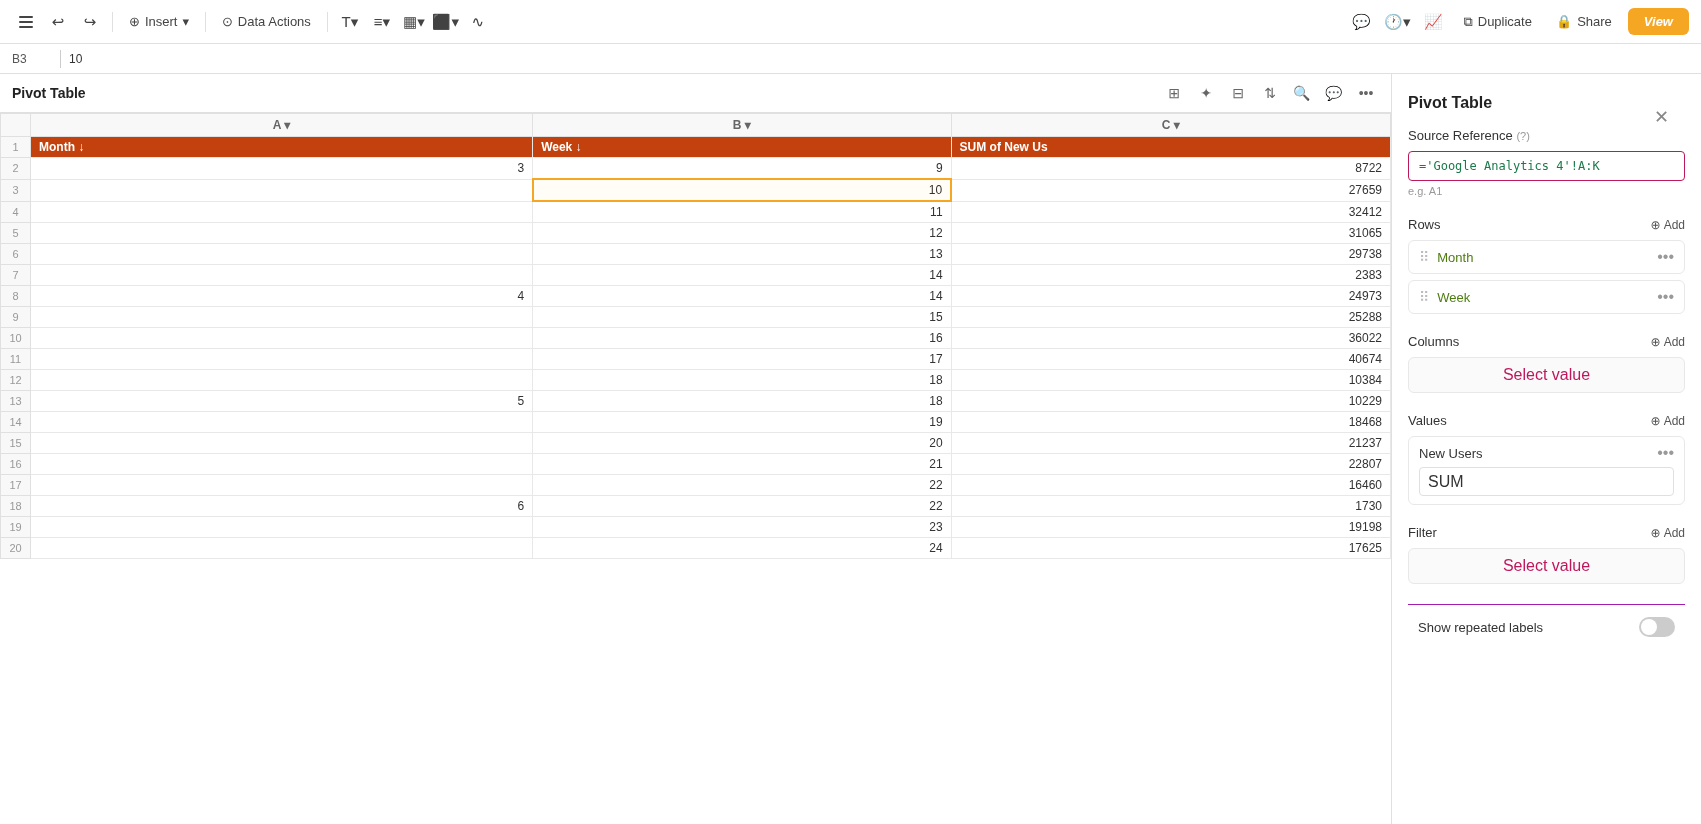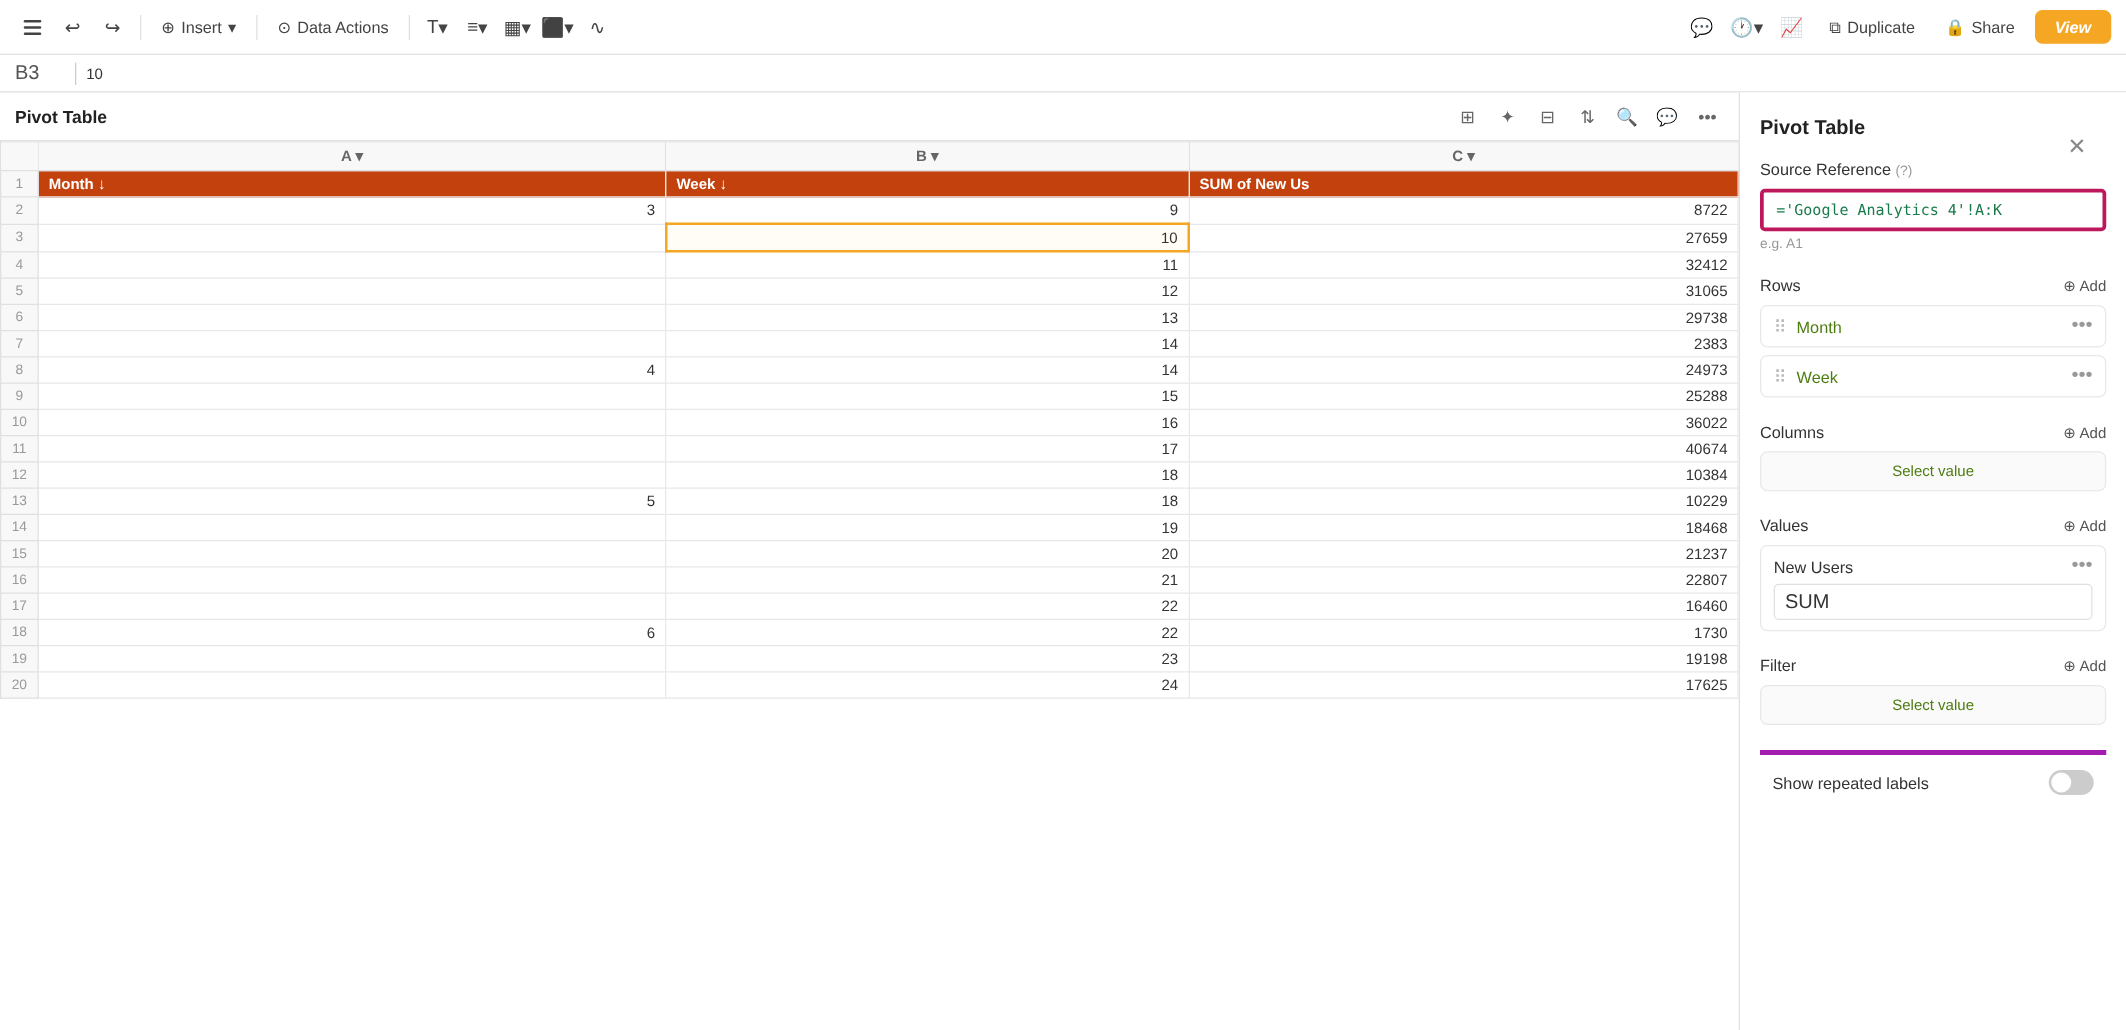--- a/index.html
+++ b/index.html
@@ -26,21 +26,21 @@
       background: #f5a623; color: #fff; border: none; border-radius: 6px;
       padding: 6px 16px; font-size: 13px; font-weight: 600; cursor: pointer; font-style: italic;
     }
     .toolbar-right { display: flex; align-items: center; gap: 8px; }
 
     
     .formula-bar {
       display: flex; align-items: center; height: 30px;
       border-bottom: 1px solid #e0e0e0; padding: 0 12px; gap: 8px;
     }
-    .formula-cell-ref { font-size: 16px; color: #555; min-width: 40px; }
+    .formula-cell-ref { font-size: 12px; color: #555; min-width: 40px; }
     .formula-sep { width: 1px; height: 18px; background: #ccc; }
     .formula-value { font-size: 12px; color: #333; }
 
     
     .main-area { display: flex; height: calc(100vh - 74px); }
 
     
     .sheet-container { flex: 1; overflow: hidden; position: relative; }
     .sheet-header {
       display: flex; align-items: center; justify-content: space-between;
@@ -94,62 +94,62 @@
       display: flex; align-items: center; justify-content: space-between;
       margin-bottom: 8px;
     }
     .section-label { font-size: 13px; font-weight: 500; color: #333; }
     .add-btn {
       display: flex; align-items: center; gap: 3px;
       border: none; background: none; cursor: pointer;
       font-size: 12px; color: #555;
     }
     .source-input {
-      width: 100%; border: 3px solid #be185d; border-radius: 4px;
+      width: 100%; border: 1px solid #be185d; border-radius: 4px;
       padding: 7px 10px; font-size: 12px; color: #1a7a4a;
       font-family: monospace; background: #fff;
     }
     .hint-text { font-size: 11px; color: #999; margin-top: 4px; }
 
     .row-item {
       display: flex; align-items: center;
       border: 1px solid #e8e8e8; border-radius: 6px;
       padding: 8px 10px; margin-bottom: 6px; background: #fff;
     }
     .drag-handle { color: #bbb; margin-right: 8px; font-size: 14px; cursor: grab; }
     .row-item-label { flex: 1; font-size: 13px; color: #4d7c0f; }
     .more-btn {
       border: none; background: none; cursor: pointer;
       color: #999; font-size: 16px; line-height: 1;
     }
 
     .select-placeholder {
       width: 100%; border: 1px solid #e8e8e8; border-radius: 6px;
-      padding: 8px 10px; font-size: 12px; color: #4d7c0f;
+      padding: 8px 10px; font-size: 16px; color: #be185d;
       background: #fafafa; text-align: center; cursor: pointer;
     }
 
     .value-item {
       border: 1px solid #e8e8e8; border-radius: 6px;
       padding: 8px 10px; margin-bottom: 6px; background: #fff;
     }
     .value-item-header {
       display: flex; align-items: center; justify-content: space-between;
       margin-bottom: 6px;
     }
     .value-item-label { font-size: 13px; color: #333; font-weight: 500; }
     .value-select {
       width: 100%; border: 1px solid #e0e0e0; border-radius: 4px;
       padding: 5px 8px; font-size: 16px; color: #333; background: #fff;
       appearance: none; cursor: pointer;
     }
 
     .toggle-row {
       display: flex; align-items: center; justify-content: space-between;
-      padding: 12px 10px; border-top: 4px solid #a21caf;
+      padding: 12px 10px; border-top: 1px solid #a21caf;
     }
     .toggle-label { font-size: 13px; color: #333; }
     .toggle {
       width: 36px; height: 20px; border-radius: 10px; background: #ccc;
       position: relative; cursor: pointer; border: none;
     }
     .toggle::after {
       content: ''; position: absolute; width: 16px; height: 16px;
       border-radius: 50%; background: #fff;
       top: 2px; left: 2px; transition: left 0.2s;

